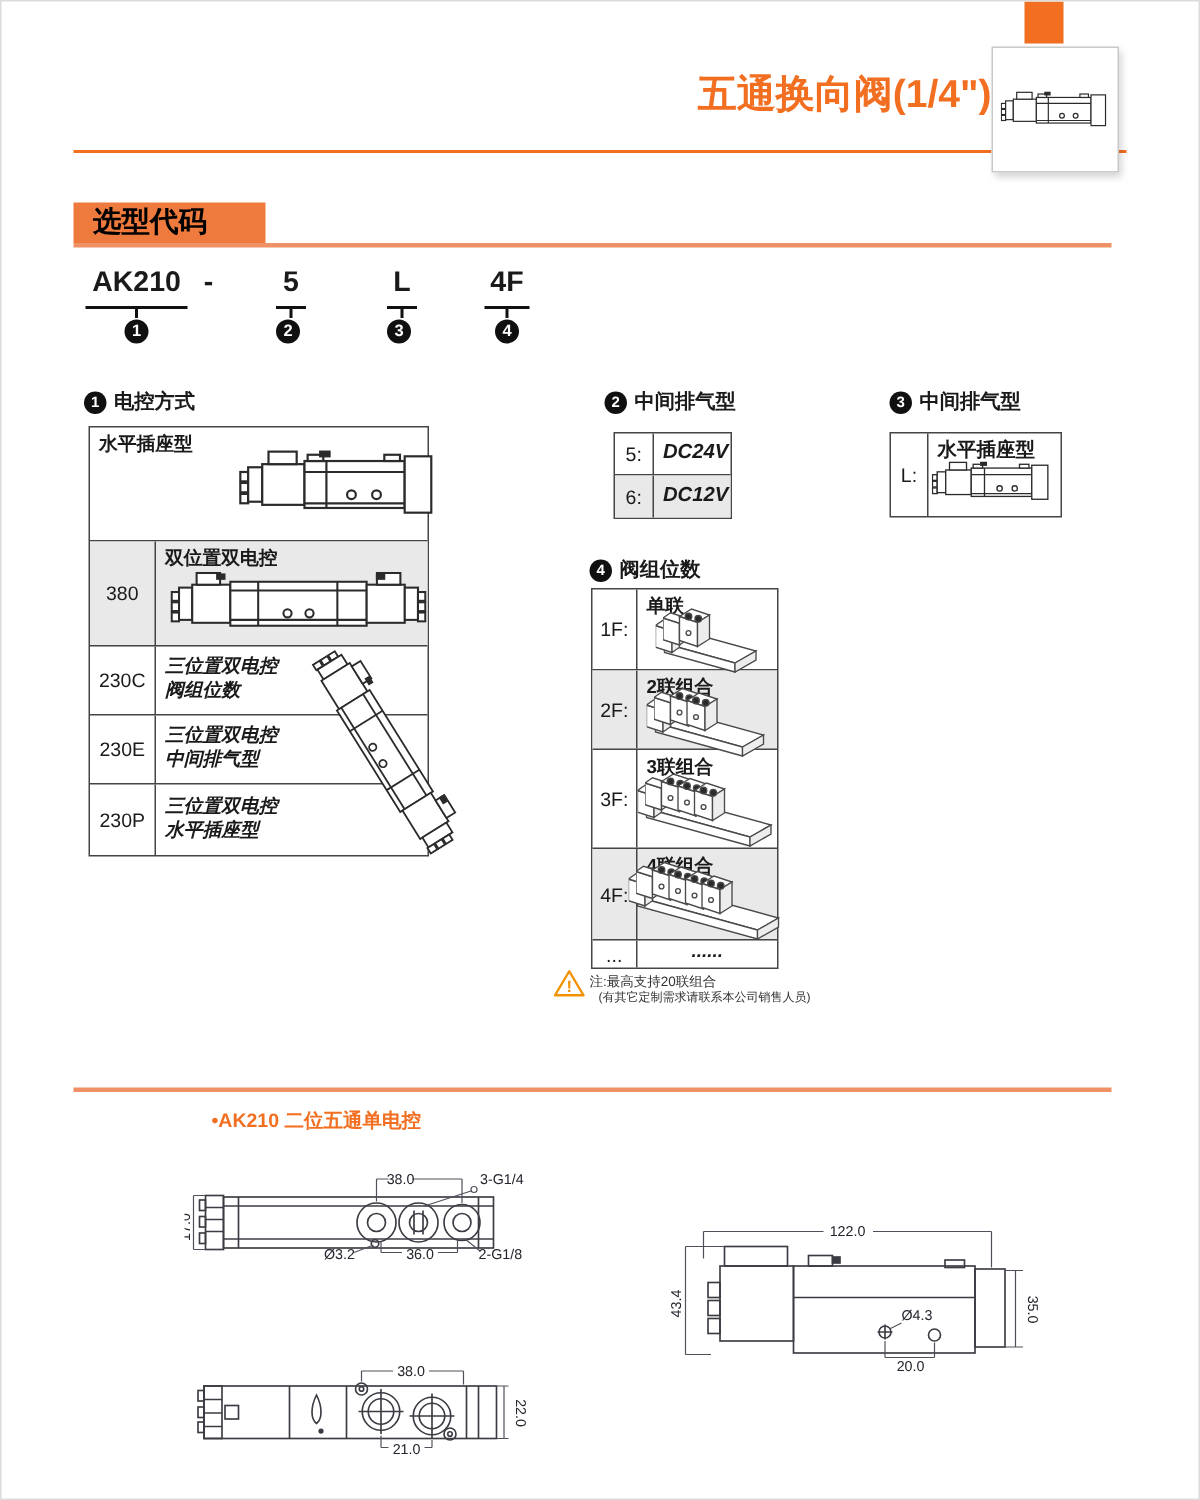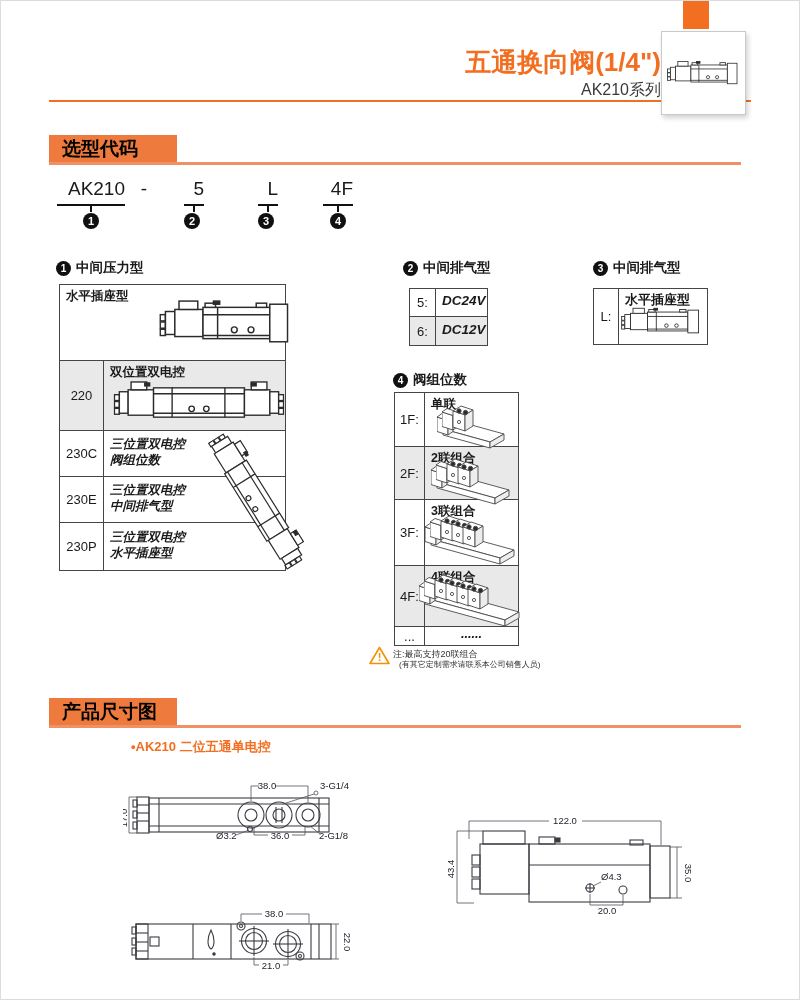--- a/index.html
+++ b/index.html
@@ -12,21 +12,21 @@
   .page-title { color:#F26F21; font-size:26px; font-weight:bold; text-align:right; }
   .series { color:#3a3a3a; font-size:16px; text-align:right; }
   .header-line { background:#F26F21; height:2px; }
   .product-box { background:#fff; border:1px solid #c9c9c9; box-shadow:2px 3px 5px rgba(0,0,0,.18); display:flex; align-items:center; justify-content:center; }
 
   
   .banner { background:#EE7B3D; color:#000000; font-size:19px; font-weight:bold; line-height:27px; padding-left:13px; width:128px; height:27px; }
   .banner-underline { background:#EF9165; height:3px; }
 
   
-  .code-txt { font-size:19px; font-weight:normal; text-align:right; }
+  .code-txt { font-size:19px; font-weight:bold; text-align:center; }
   .u-line { background:#111; height:2px; }
   .u-tick { background:#111; width:2px; height:6px; }
   .marker { width:15px; height:15px; border-radius:50%; background:#101010; color:#fff; font-size:10px; font-weight:bold; display:flex; align-items:center; justify-content:center; }
   .marker.big { width:16px; height:16px; font-size:11px; }
   .tbl-title { font-size:13.5px; font-weight:bold; display:flex; align-items:center; gap:5px; }
 
   
   .vtable { border:1px solid #454545; }
   .trow { display:flex; border-bottom:1px solid #454545; }
   .trow:last-child { border-bottom:none; }
@@ -112,21 +112,20 @@
         <polygon points="11,9.5 16,6 16,20.5 11,24" fill="#ededed"></polygon>
       </g>
     </symbol>
   </defs>
 </svg>
 
 <div id="page">
 
   <div class="abs corner-block" style="left:682px;top:0;width:26px;height:28px"></div>
   <div class="abs page-title" style="left:300px;top:44px;width:360px">五通换向阀(1/4")</div>
-  <div class="abs series" style="left:400px;top:79px;width:260px">AK210系列</div>
   <div class="abs header-line" style="left:48px;top:99px;width:702px"></div>
   <div class="abs product-box" style="left:660px;top:30px;width:85px;height:84px">
     <svg width="74" height="27" viewBox="0 0 130 46" class="drawing">
         <use href="#valve-single"></use>
       </svg>
   </div>
 
   <div class="abs banner" style="left:48px;top:134px">选型代码</div>
   <div class="abs banner-underline" style="left:48px;top:161px;width:692px"></div>
 
@@ -143,28 +142,28 @@
   <div class="abs u-tick" style="left:192px;top:205px"></div>
   <div class="abs u-tick" style="left:266px;top:205px"></div>
   <div class="abs u-tick" style="left:336px;top:205px"></div>
   <div class="abs marker big" style="left:82px;top:212px">1</div>
   <div class="abs marker big" style="left:183px;top:212px">2</div>
   <div class="abs marker big" style="left:257px;top:212px">3</div>
   <div class="abs marker big" style="left:329px;top:212px">4</div>
 
   <div class="abs tbl-title" style="left:55px;top:258px">
     <span class="marker">1</span>
-    <span>中间压力型</span>
+    <span>电控方式</span>
   </div>
   <div class="abs vtable" style="left:58px;top:283px;width:227px">
     <div class="trow" style="height:76px">
       <div class="tlabel"><span>水平插座型</span></div>
     </div>
     <div class="trow gray" style="height:70px">
-      <div class="tcode" style="width:44px">220</div>
+      <div class="tcode" style="width:44px">380</div>
       <div class="tlabel"><span>双位置双电控</span></div>
     </div>
     <div class="trow" style="height:46px">
       <div class="tcode" style="width:44px">230C</div>
       <div class="tlabel center">
           <span>
             <span style="display:block">三位置双电控</span>
             <span style="display:block">阀组位数</span>
           </span>
         </div>
@@ -303,23 +302,22 @@
       <use href="#sym-station" x="47" y="17" width="24" height="34"></use>
   </svg>
 
   <svg class="abs" style="left:368px;top:645px" width="21" height="19" viewBox="0 0 21 19">
     <polygon points="10.5,1.5 20,17.5 1,17.5" fill="#fff" stroke="#F29200" stroke-width="1.6" stroke-linejoin="round"></polygon>
     <text x="10.5" y="15" text-anchor="middle" font-size="11" font-weight="bold" fill="#F29200">!</text>
   </svg>
   <div class="abs note1" style="left:392px;top:647px">注:最高支持20联组合</div>
   <div class="abs note2" style="left:398px;top:658px">(有其它定制需求请联系本公司销售人员)</div>
 
-  <div class="abs banner" style="left:48px;top:697px">产品尺寸图</div>
   <div class="abs banner-underline" style="left:48px;top:724px;width:692px"></div>
-  <div class="abs dim-subtitle" style="left:130px;top:737px">
+  <div class="abs dim-subtitle" style="left:140px;top:737px">
     <span>•</span><span>AK210 二位五通单电控</span>
   </div>
 
   <svg class="abs drawing" style="left:122px;top:772px" width="235" height="88" viewBox="0 0 235 88">
     <g stroke="#3b3b43" fill="none" stroke-width="1.1">
       <rect x="26" y="25" width="180" height="34"></rect>
       <line x1="26" y1="31" x2="206" y2="31"></line>
         <line x1="26" y1="53" x2="206" y2="53"></line>
       <line x1="36" y1="25" x2="36" y2="59"></line>
         <line x1="196" y1="25" x2="196" y2="59"></line>

